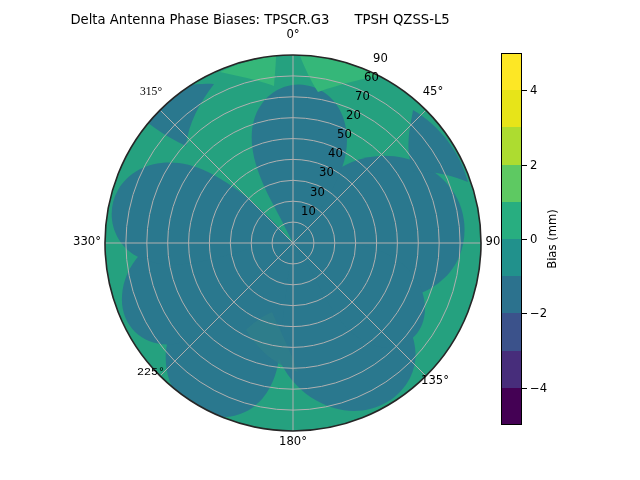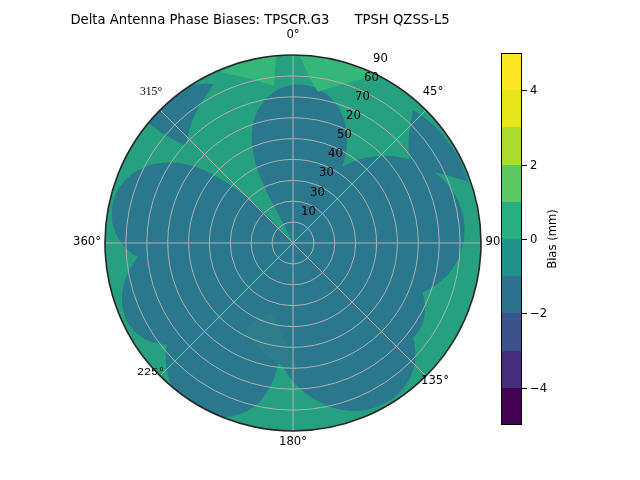--- a/index.html
+++ b/index.html
@@ -174,21 +174,21 @@
 
       <circle cx="293" cy="243" r="188" fill="none" stroke="#262626" stroke-width="1.6"></circle>
     </svg>
 
     <div class="tick-label theta-label" style="left:273px; top:29px; width:40px;">0°</div>
     <div class="tick-label theta-label" style="left:413px; top:86px; width:40px;">45°</div>
     <div class="tick-label theta-label" style="left:478px; top:236px; width:30px;">90</div>
     <div class="tick-label theta-label" style="left:410px; top:375px; width:50px;">135°</div>
     <div class="tick-label theta-label" style="left:268px; top:436px; width:50px;">180°</div>
     <div class="tick-label theta-label" style="left:126px; top:366px; width:50px;font-family:Liberation Mono, monospace;">225°</div>
-    <div class="tick-label theta-label" style="left:62px; top:236px; width:50px;">360°</div>
+    <div class="tick-label theta-label" style="left:62px; top:236px; width:50px;">330°</div>
     <div class="tick-label theta-label" style="left:126px; top:86px; width:50px;font-family:Liberation Serif, serif;">315°</div>
 
     <div class="tick-label r-label" style="left:301px; top:206px;">10</div>
     <div class="tick-label r-label" style="left:310px; top:187px;">30</div>
     <div class="tick-label r-label" style="left:319px; top:167px;">30</div>
     <div class="tick-label r-label" style="left:328px; top:148px;text-align:center;">40</div>
     <div class="tick-label r-label" style="left:337px; top:129px;">50</div>
     <div class="tick-label r-label" style="left:346px; top:110px;">20</div>
     <div class="tick-label r-label" style="left:355px; top:91px;">70</div>
     <div class="tick-label r-label" style="left:364px; top:72px;">60</div>

